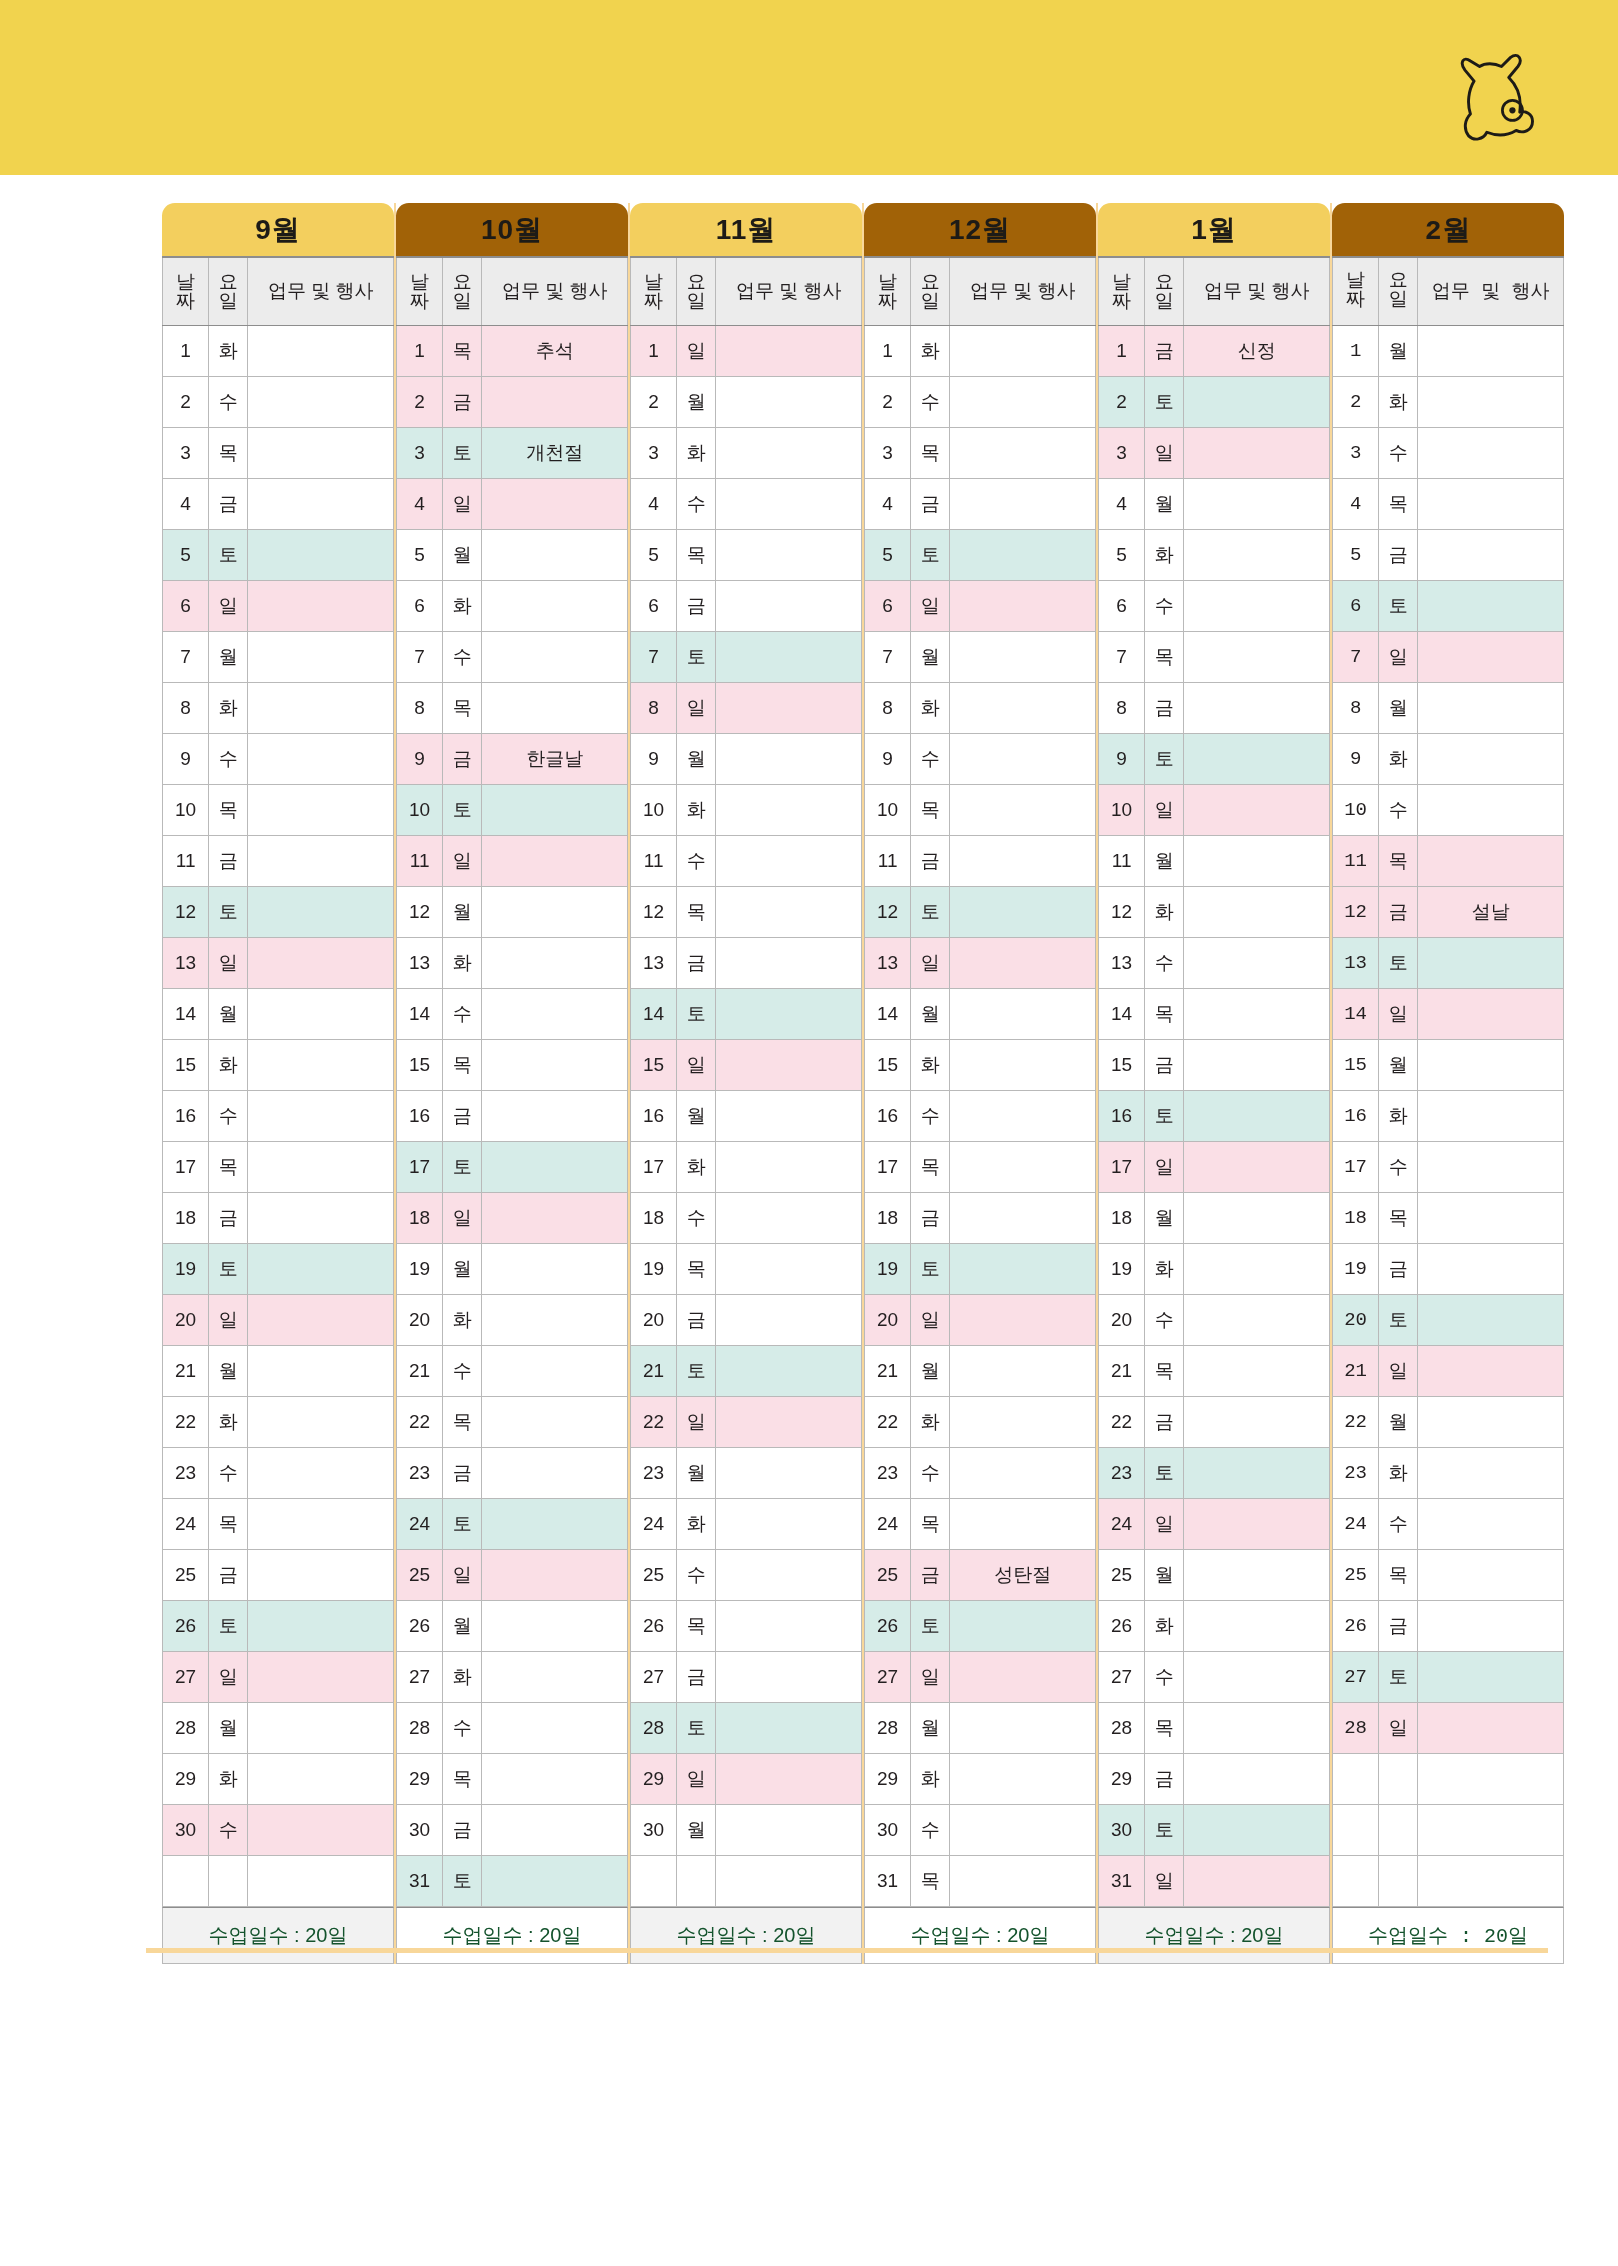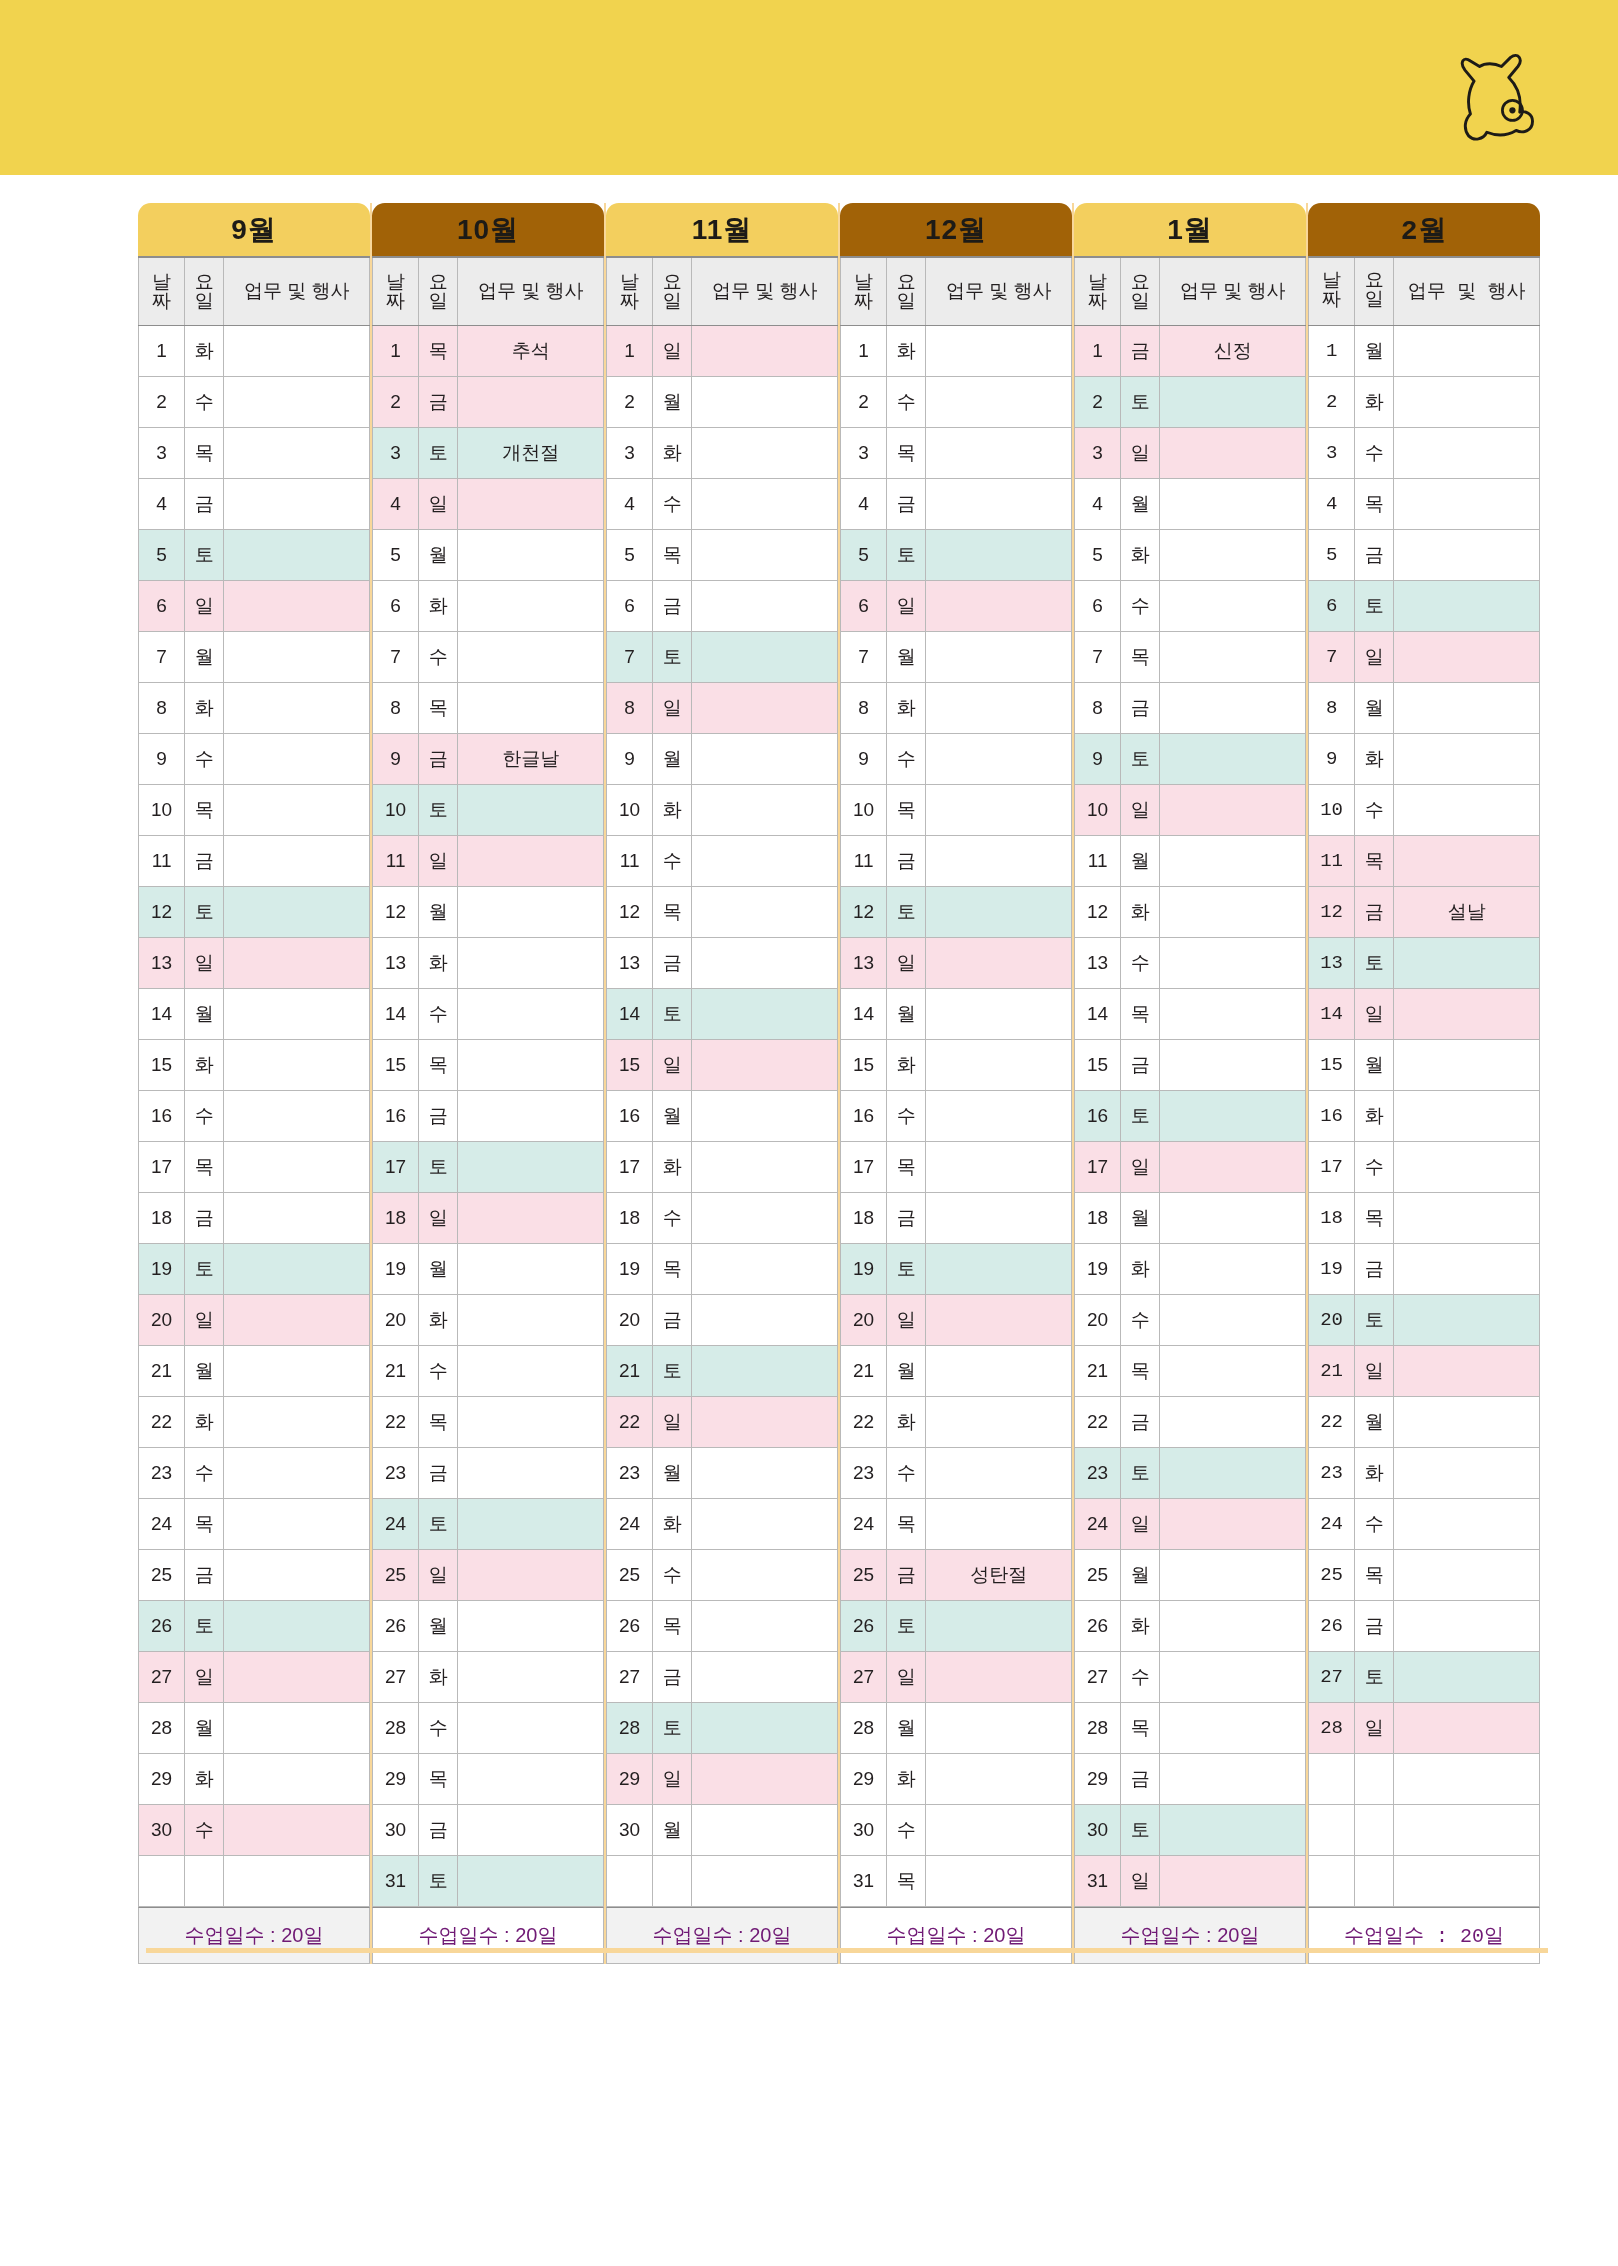--- a/index.html
+++ b/index.html
@@ -19,21 +19,21 @@
     background: #f1d34e;
   }
   .mascot {
     position: absolute; right: 80px; top: 50px;
     width: 84px; height: 96px;
   }
 
   
   .board {
     position: absolute;
-    left: 138px; top: 203px;
+    left: 162px; top: 203px;
     width: 1402px;
     display: flex;
     gap: 0px;
   }
   .month-col {
     flex: 1 1 0;
     min-width: 0;
     border-right: 2.7px solid #f8d79a;
   }
   .month-col:last-child { border-right: none; font-family: Liberation Mono, monospace; }
@@ -85,21 +85,21 @@
   tr.sun td { background: #fadfe6; }
   tr.holiday td { background: #fadfe6; }
   tr.empty td { background: #ffffff; border-color:#b9b9b9; }
 
   td.c-evt { font-size: 18.3px; }
 
   .foot {
     height: 57px;
     display: flex; align-items: center; justify-content: center;
     font-size: 20px;
-    color: #701a75;
+    color: #14532d;
     background: #f2f2f2;
     border: 0.9px solid #b9b9b9;
     border-top: 1.8px solid #8d8d8d;
   }
   .month-col:nth-child(even) .foot { background: #ffffff; }
 
   .board-bottom {
     position: absolute;
     left: 146px;
     width: 1402px;

